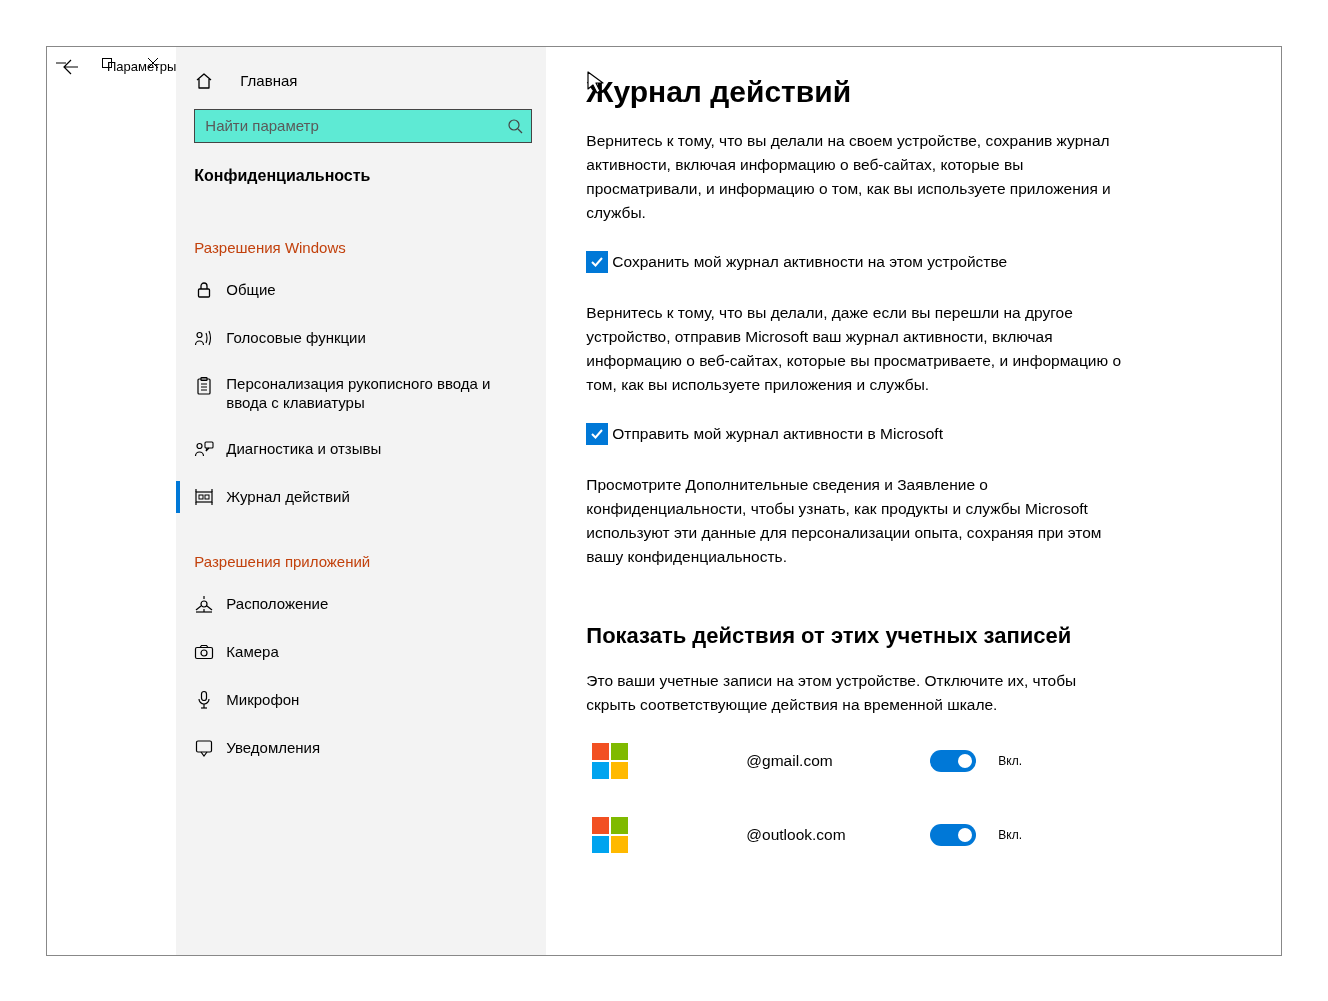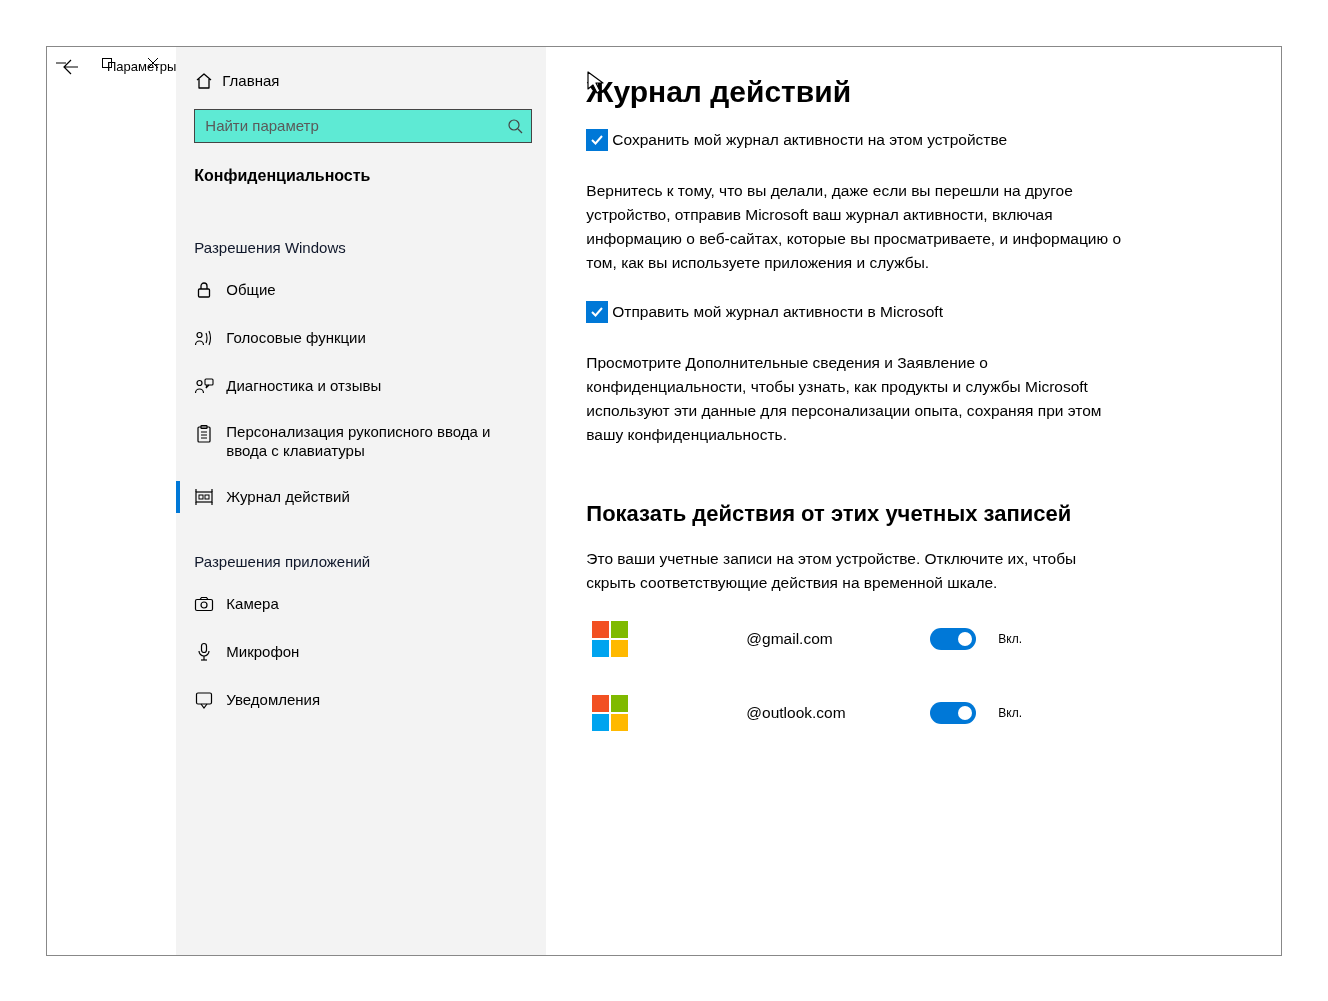--- a/index.html
+++ b/index.html
@@ -61,21 +61,21 @@
 .sidebar {
   width: 370px;
   background: #f3f3f3;
   padding-top: 14px;
   overflow-y: auto;
 }
 .home-row {
   display: flex;
   align-items: center;
   padding: 10px 16px 10px 18px;
-  gap: 8px;
+  gap: 26px;
   font-size: 15px;
 }
 .search-wrap {
   padding: 8px 18px 12px 18px;
 }
 .search-box {
   width: 338px;
   height: 34px;
   border: 1px solid #444;
   background: #5eead4;
@@ -90,21 +90,21 @@
   background: transparent;
   font-size: 15px;
 }
 .search-input::placeholder { color: #5a5a5a; }
 .category-label {
   font-weight: 600;
   font-size: 16px;
   padding: 12px 18px 22px 18px;
 }
 .section-label {
-  color: #0f172a;
+  color: #c2410c;
   font-size: 15px;
   padding: 32px 18px 10px 18px;
 }
 .nav-item {
   display: flex;
   align-items: center;
   gap: 12px;
   padding: 12px 18px 12px 18px;
   font-size: 15px;
   line-height: 1.3;
@@ -286,62 +286,75 @@
         <span class="nav-icon">
           <svg width="20" height="18" viewBox="0 0 20 18">
               <circle cx="5.5" cy="6" r="2.5" stroke="#000" stroke-width="1.2" fill="none"></circle>
               <path d="M1.5 16 a4 4 0 0 1 8 0" stroke="#000" stroke-width="1.2" fill="none"></path>
               <path d="M12 4 q2 5 0 10 M15 2 q3 7 0 14" stroke="#000" stroke-width="1.1" fill="none"></path>
             </svg>
         </span>
         <span>Голосовые функции</span>
       </div>
 
-      <div class="nav-item">
-        <span class="nav-icon">
-          <svg width="20" height="18" viewBox="0 0 20 18">
-              <circle cx="5.5" cy="6" r="2.5" stroke="#000" stroke-width="1.2" fill="none"></circle>
-              <path d="M1.5 16 a4 4 0 0 1 8 0" stroke="#000" stroke-width="1.2" fill="none"></path>
-              <rect x="11" y="2" width="8" height="6" rx="1" stroke="#000" stroke-width="1.1" fill="none"></rect>
-              <path d="M13 8 l-1 3 l3 -3" stroke="#000" stroke-width="1.1" fill="none"></path>
-            </svg>
-        </span>
-        <span>Диагностика и отзывы</span>
-      </div>
-
       <div class="nav-item multi">
         <span class="nav-icon">
           <svg width="18" height="20" viewBox="0 0 18 20">
               <rect x="3" y="3" width="12" height="15" rx="1" stroke="#000" stroke-width="1.2" fill="none"></rect>
               <rect x="6" y="1.5" width="6" height="3" rx="0.5" stroke="#000" stroke-width="1.2" fill="none"></rect>
               <line x1="6" y1="8" x2="12" y2="8" stroke="#000" stroke-width="1"></line>
               <line x1="6" y1="11" x2="12" y2="11" stroke="#000" stroke-width="1"></line>
               <line x1="6" y1="14" x2="12" y2="14" stroke="#000" stroke-width="1"></line>
             </svg>
         </span>
         <span>Персонализация рукописного ввода и ввода с клавиатуры</span>
+      </div>
+
+      <div class="nav-item">
+        <span class="nav-icon">
+          <svg width="20" height="18" viewBox="0 0 20 18">
+              <circle cx="5.5" cy="6" r="2.5" stroke="#000" stroke-width="1.2" fill="none"></circle>
+              <path d="M1.5 16 a4 4 0 0 1 8 0" stroke="#000" stroke-width="1.2" fill="none"></path>
+              <rect x="11" y="2" width="8" height="6" rx="1" stroke="#000" stroke-width="1.1" fill="none"></rect>
+              <path d="M13 8 l-1 3 l3 -3" stroke="#000" stroke-width="1.1" fill="none"></path>
+            </svg>
+        </span>
+        <span>Диагностика и отзывы</span>
       </div>
 
       <div class="nav-item active">
         <span class="nav-icon">
           <svg width="20" height="18" viewBox="0 0 20 18">
               <rect x="2" y="4" width="16" height="10" stroke="#000" stroke-width="1.2" fill="none"></rect>
               <line x1="2" y1="4" x2="2" y2="1" stroke="#000" stroke-width="1.2"></line>
               <line x1="18" y1="4" x2="18" y2="1" stroke="#000" stroke-width="1.2"></line>
               <line x1="2" y1="14" x2="2" y2="17" stroke="#000" stroke-width="1.2"></line>
               <line x1="18" y1="14" x2="18" y2="17" stroke="#000" stroke-width="1.2"></line>
               <rect x="5" y="7" width="4" height="4" stroke="#000" stroke-width="1" fill="none"></rect>
               <rect x="11" y="7" width="4" height="4" stroke="#000" stroke-width="1" fill="none"></rect>
             </svg>
         </span>
         <span>Журнал действий</span>
       </div>
 
       <div class="section-label">Разрешения приложений</div>
 
+      <div class="nav-item">
+        <span class="nav-icon">
+          <svg width="18" height="18" viewBox="0 0 18 18">
+              <circle cx="9" cy="9" r="3" stroke="#000" stroke-width="1.2" fill="none"></circle>
+              <line x1="9" y1="1" x2="9" y2="4" stroke="#000" stroke-width="1.2"></line>
+              <line x1="9" y1="14" x2="9" y2="17" stroke="#000" stroke-width="1.2"></line>
+              <line x1="1" y1="15" x2="6" y2="11" stroke="#000" stroke-width="1.2"></line>
+              <line x1="17" y1="15" x2="12" y2="11" stroke="#000" stroke-width="1.2"></line>
+              <line x1="1" y1="17" x2="17" y2="17" stroke="#000" stroke-width="1.2"></line>
+            </svg>
+        </span>
+        <span>Расположение</span>
+      </div>
 
       <div class="nav-item">
         <span class="nav-icon">
           <svg width="20" height="16" viewBox="0 0 20 16">
               <rect x="1.5" y="3.5" width="17" height="11" rx="1.5" stroke="#000" stroke-width="1.2" fill="none"></rect>
               <path d="M6 3.5 l1.5 -2 h5 l1.5 2" stroke="#000" stroke-width="1.2" fill="none"></path>
               <circle cx="10" cy="9" r="3" stroke="#000" stroke-width="1.2" fill="none"></circle>
             </svg>
         </span>
         <span>Камера</span>
@@ -365,20 +378,21 @@
               <rect x="1.5" y="2" width="15" height="11" rx="1.5" stroke="#000" stroke-width="1.2" fill="none"></rect>
               <path d="M6 13 l3 4 l3 -4" stroke="#000" stroke-width="1.2" fill="none"></path>
             </svg>
         </span>
         <span>Уведомления</span>
       </div>
     </div>
 
     <div class="main">
       <h1 class="page-title">Журнал действий</h1>
+      <p class="para">Вернитесь к тому, что вы делали на своем устройстве, сохранив журнал активности, включая информацию о веб-сайтах, которые вы просматривали, и информацию о том, как вы используете приложения и службы.</p>
 
       <div class="checkbox-row">
         <div class="checkbox">
           <svg width="14" height="14" viewBox="0 0 14 14">
               <path d="M2 7 L5.5 10.5 L12 3" stroke="#fff" stroke-width="2" fill="none"></path>
             </svg>
         </div>
         <span class="checkbox-label">Сохранить мой журнал активности на этом устройстве</span>
       </div>
 

